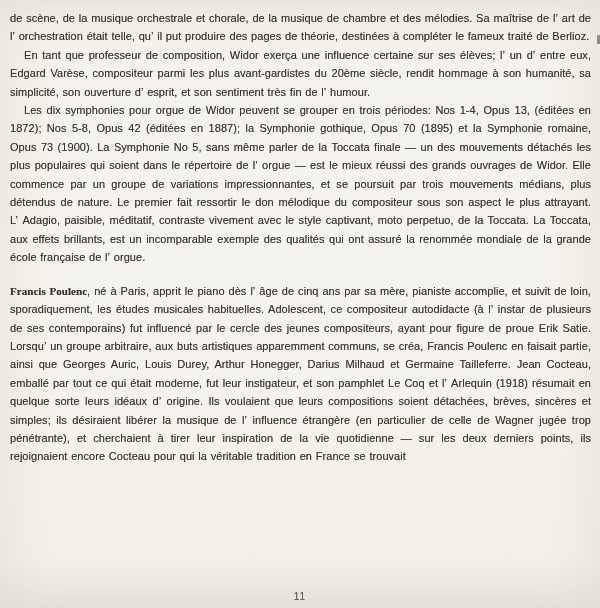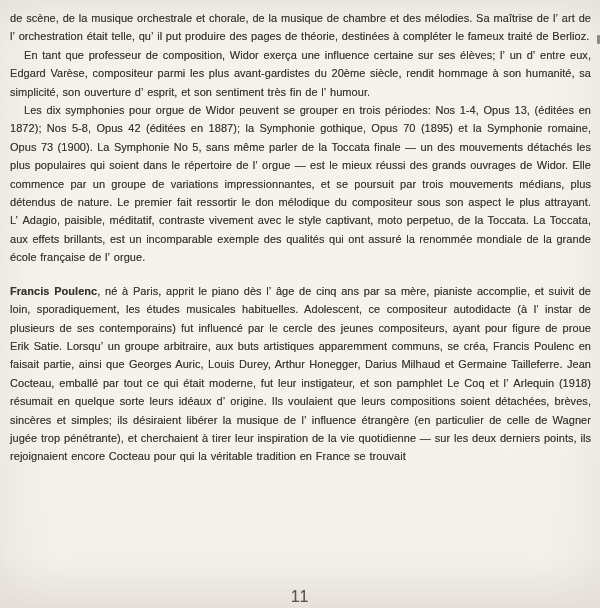--- a/index.html
+++ b/index.html
@@ -32,29 +32,29 @@
   .para {
     margin: 0;
     padding: 0;
   }
   .para.indent {
     text-indent: 14px;
   }
   .para.section-start {
     margin-top: 15px;
   }
-  .seg-bold { font-weight: 700; }
+  .seg-bold { font-weight: 700; font-family: Liberation Serif, serif; }
   .seg-italic { }
   .page-number {
     position: absolute;
     bottom: 5px;
     left: 0;
     right: 0;
     text-align: center;
-    font-size: 16px;
+    font-size: 10px;
     line-height: 12px;
     color: #59554d;
     letter-spacing: 1px;
     text-shadow: 0 0 0.5px rgba(89, 85, 77, 0.5);
   }
   .scan-speck {
     position: absolute;
     right: 0px;
     top: 35px;
     width: 3px;

